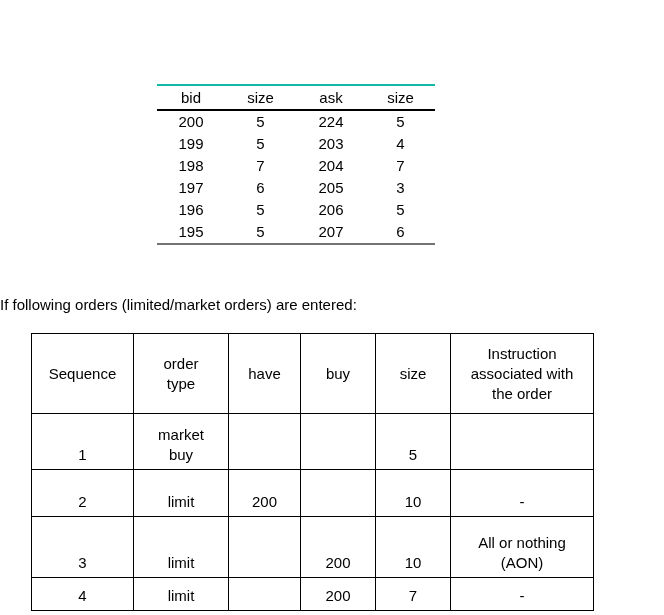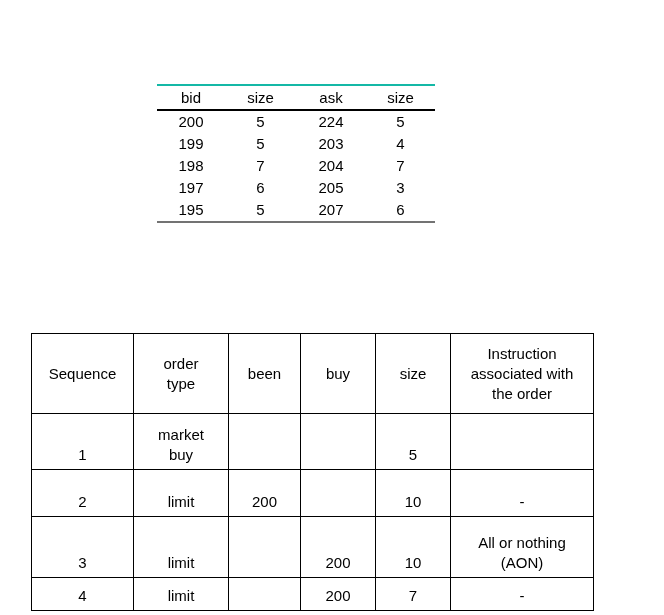--- a/index.html
+++ b/index.html
@@ -148,36 +148,43 @@
         <td>204</td>
         <td>7</td>
       </tr>
       <tr>
         <td>197</td>
         <td>6</td>
         <td>205</td>
         <td>3</td>
       </tr>
       <tr>
+        <td>196</td>
+        <td>5</td>
+        <td>206</td>
+        <td>5</td>
+      </tr>
+      <tr>
         <td>195</td>
         <td>5</td>
         <td>207</td>
         <td>6</td>
       </tr>
     </tbody>
   </table>
 
+  <p class="mid-text">If following orders (limited/market orders) are entered:</p>
 
   <table class="orders">
     <thead>
       <tr>
         <th class="or-c1 cell-multiline">Sequence</th>
         <th class="or-c2 cell-multiline">order
 type</th>
-        <th class="or-c3 cell-multiline">been</th>
+        <th class="or-c3 cell-multiline">have</th>
         <th class="or-c4 cell-multiline">buy</th>
         <th class="or-c5 cell-multiline">size</th>
         <th class="or-c6 cell-multiline">Instruction
 associated with
 the order</th>
       </tr>
     </thead>
     <tbody>
       <tr class="r-tall">
         <td class="cell-multiline">1</td>

